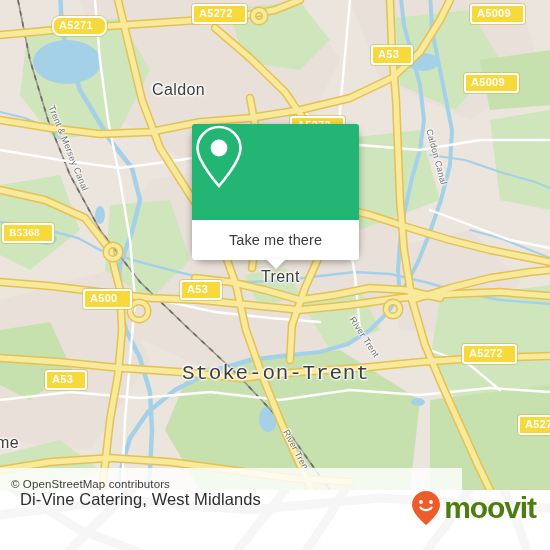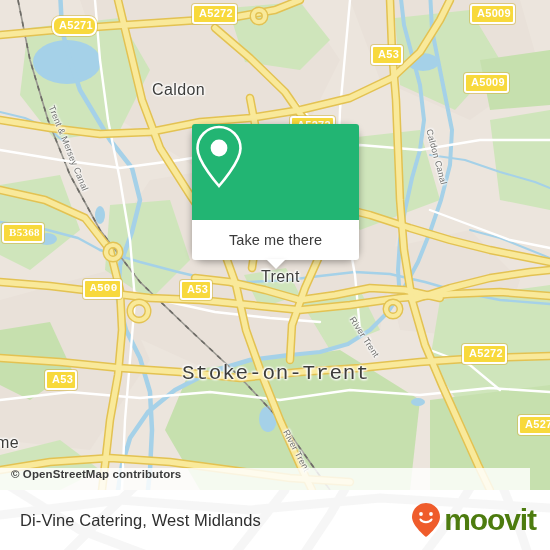--- a/index.html
+++ b/index.html
@@ -35,21 +35,21 @@
   
   .shield {
     position: absolute;
     background: #f8d93c;
     border: 2px solid #ffffff;
     border-radius: 3px;
     color: #ffffff;
     font-size: 11px;
     font-weight: bold;
     letter-spacing: .3px;
-    padding: 1px 2px 2px 5px;
+    padding: 1px 12px 2px 5px;
     line-height: 13px;
     text-align: left;
     box-shadow: 0 0 0 1px rgba(210,180,60,.55);
     white-space: nowrap;
   }
 
   
   .popup {
     position: absolute;
     left: 192px; top: 124px;
@@ -85,25 +85,24 @@
     border-left: 10px solid transparent;
     border-right: 10px solid transparent;
     border-top: 10px solid #ffffff;
     filter: drop-shadow(0 2px 2px rgba(0,0,0,.18));
   }
 
   
   .attrib {
     position: absolute;
     left: 0; bottom: 0;
-    width: 530px; height: 22px;
+    width: 462px; height: 22px;
     background: rgba(255,255,255,.82);
-    display: flex; align-items: flex-start;
+    display: flex; align-items: flex-end;
     z-index: 50;
-    font-weight: bold;
   }
   .attrib span {
     font-size: 11.5px;
     color: #3c3c3c;
     padding-left: 11px;
     letter-spacing: .1px;
   }
 
   
   .footer {
@@ -114,21 +113,21 @@
     overflow: hidden;
   }
   .footer-watermark {
     position: absolute; left: 0; top: -480px;
     width: 550px; height: 550px;
     opacity: .055;
   }
   .footer-inner {
     position: relative;
     width: 100%; height: 100%;
-    display: flex; align-items: center; justify-content: space-between;
+    display: flex; align-items: flex-start; justify-content: space-between;
     padding: 0 14px 0 20px;
   }
   .footer-title {
     font-size: 16.5px;
     color: #2f2f2f;
     letter-spacing: .1px;
     white-space: nowrap;
   }
   .brand {
     display: flex; align-items: center; gap: 3px;
@@ -283,21 +282,21 @@
     <div class="lbl lbl-water" style="left:356px; top:315px; transform:rotate(57deg); transform-origin:left top;">River Trent</div>
     <div class="lbl lbl-water" style="left:290px; top:428px; transform:rotate(62deg); transform-origin:left top;">River Trent</div>
 
     <div class="shield" style="left:52px;  top:16px;border-radius:8px;">A5271</div>
     <div class="shield" style="left:192px; top:4px;">A5272</div>
     <div class="shield" style="left:470px; top:4px;">A5009</div>
     <div class="shield" style="left:371px; top:45px;">A53</div>
     <div class="shield" style="left:464px; top:73px;">A5009</div>
     <div class="shield" style="left:290px; top:116px;">A5272</div>
     <div class="shield" style="left:2px;   top:223px;font-family:Liberation Serif, serif;">B5368</div>
-    <div class="shield" style="left:83px;  top:279px;font-family:Liberation Mono, monospace;">A500</div>
+    <div class="shield" style="left:83px;  top:289px;">A500</div>
     <div class="shield" style="left:180px; top:280px;">A53</div>
     <div class="shield" style="left:45px;  top:370px;">A53</div>
     <div class="shield" style="left:462px; top:344px;">A5272</div>
     <div class="shield" style="left:518px; top:415px;">A5272</div>
 
     <div class="popup">
       <div class="popup-head">
         <svg width="54" height="66" viewBox="0 0 54 66">
           <path d="M27 3 C15 3 5.5 12.5 5.5 24.5 C5.5 38 27 62 27 62 C27 62 48.5 38 48.5 24.5 C48.5 12.5 39 3 27 3 Z" fill="none" stroke="#ffffff" stroke-width="2.6"></path>
           <circle cx="27" cy="24" r="8.4" fill="#ffffff"></circle>

